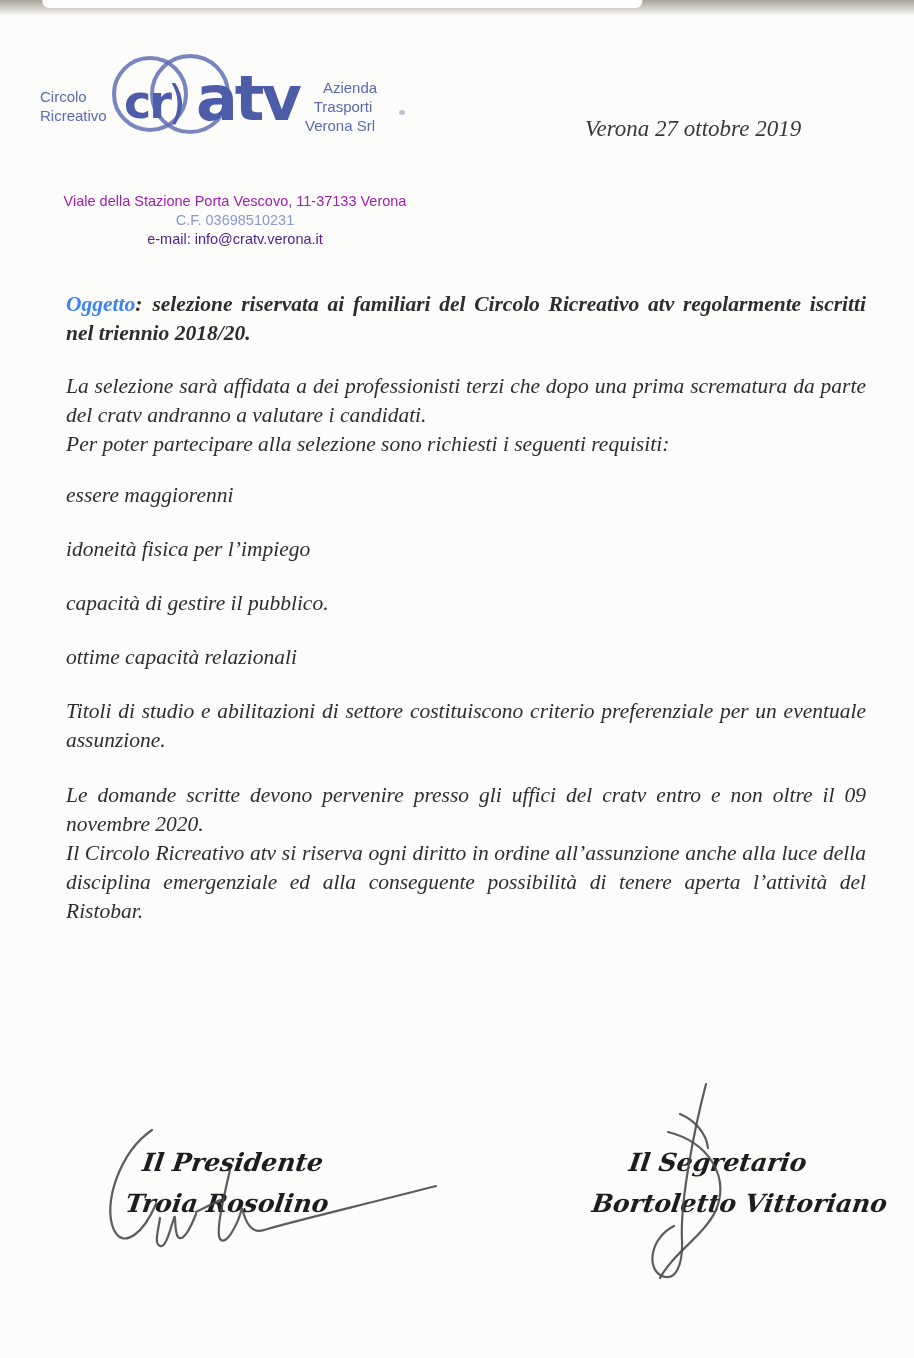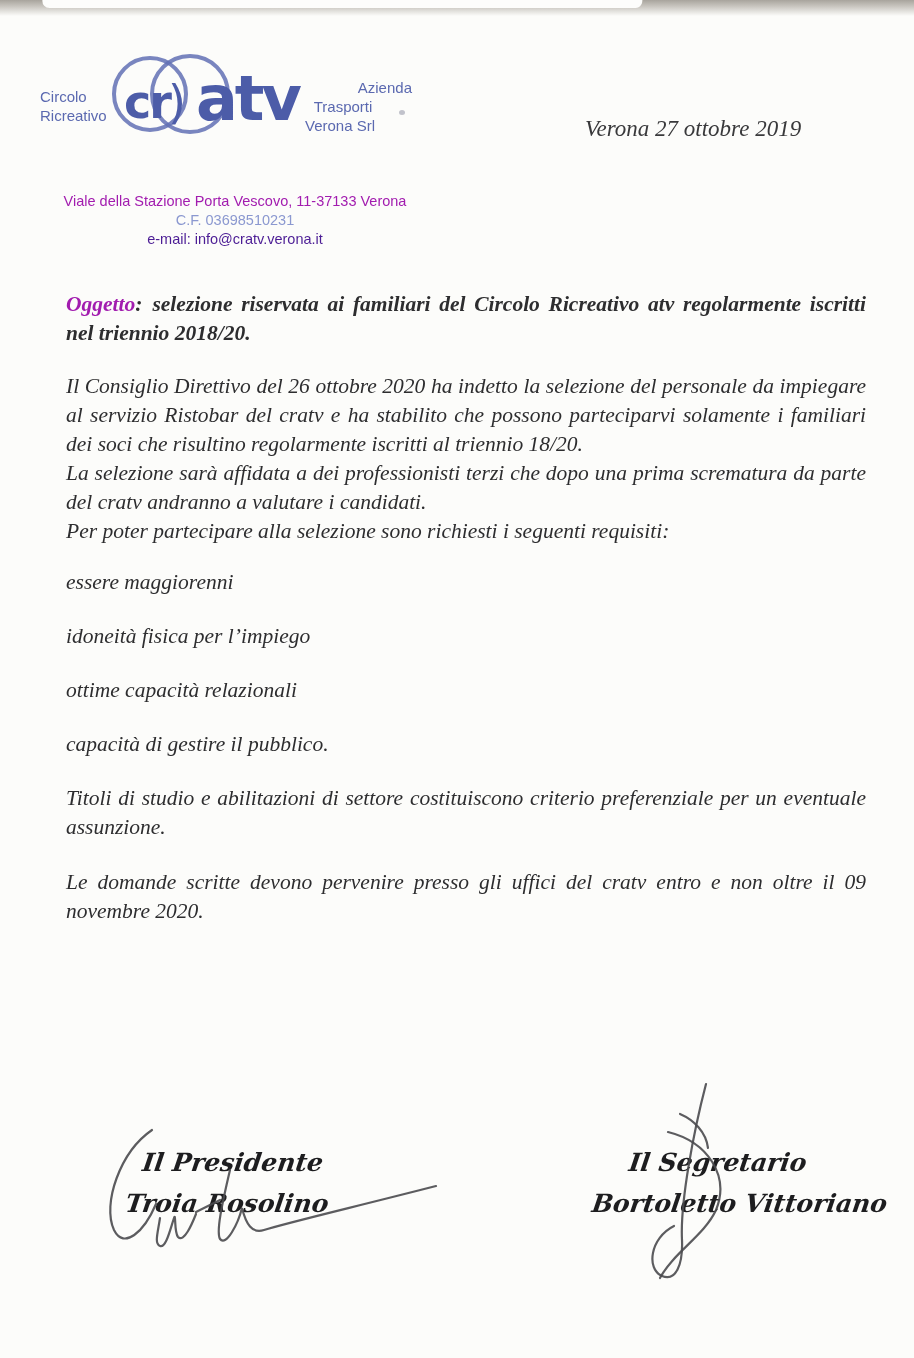--- a/index.html
+++ b/index.html
@@ -43,21 +43,21 @@
     font-family:"DejaVu Sans", sans-serif;font-weight:bold;color:#4c5ca8;
   }
   .logo-cr{font-size:46px;letter-spacing:-2px;}
   .logo-paren{font-size:46px;font-weight:normal;margin-left:-2px;}
   .logo-atv{font-size:62px;letter-spacing:-3px;position:relative;top:2px;margin-left:10px;}
   .org-right{
     position:absolute;top:26px;left:258px;width:110px;
     font-family:"Liberation Sans", sans-serif;
     font-size:15px;line-height:19px;color:#5b69b0;text-align:center;
   }
-  .org-right div:nth-child(1){margin-right:-14px;text-align:right;}
+  .org-right div:nth-child(1){margin-right:-14px;}
   .org-right div:nth-child(3){margin-left:-6px;}
   .address{
     position:absolute;top:140px;left:20px;width:370px;
     font-family:"Liberation Sans", sans-serif;
     font-size:14.5px;line-height:19px;text-align:center;
   }
   .addr1,.addr2{color:#a21caf;}
   .addr3{color:#8b98d0;}
   .addr4{color:#4c1d95;}
   
@@ -67,21 +67,21 @@
     white-space:nowrap;
   }
   
   .letter{
     position:absolute;top:290px;left:66px;width:800px;
     font-style:italic;font-size:21.5px;line-height:29px;
     color:#2d2d2f;text-align:justify;
   }
   .letter p{margin:0;}
   .subject{font-weight:bold;margin-bottom:24px !important;}
-  .subject .subj-label{color:#a21caf;}
+  .subject .subj-label{color:#3b82f6;}
   .subject .subj-colon{color:#2d2d2f;padding-right:10px;}
   .gap-req{margin-top:22px !important;}
   .req{margin-bottom:25px !important;text-align:left !important;}
   .para-titoli{margin-top:10px !important;}
   .para-domande{margin-top:26px !important;}
   
   .sig-block{
     position:absolute;text-align:center;color:#1d1d1f;
     font-family:"DejaVu Serif", serif;font-style:italic;font-weight:bold;
     transform:skewX(-8deg);
@@ -125,31 +125,31 @@
     <div class="addr3">C.F. 03698510231</div>
     <div class="addr4">e-mail: info@cratv.verona.it</div>
   </div>
 </div>
 
 <div class="date-line">Verona 27 ottobre 2019</div>
 
 <div class="letter">
   <p class="subject"><span class="subj-label">Oggetto</span><span class="subj-colon">:</span><span>selezione riservata ai familiari del Circolo Ricreativo atv regolarmente iscritti nel triennio 2018/20.</span></p>
 
-  <p>Il Consiglio Direttivo del 26 ottobre 2020 ha indetto la selezione del personale da impiegare al servizio Ristobar del cratv e ha stabilito che possono parteciparvi solamente i familiari dei soci che risultino regolarmente iscritti al triennio 18/20.</p>
   <p>La selezione sarà affidata a dei professionisti terzi che dopo una prima scrematura da parte del cratv andranno a valutare i candidati.</p>
   <p>Per poter partecipare alla selezione sono richiesti i seguenti requisiti:</p>
 
   <p class="req gap-req">essere maggiorenni</p>
   <p class="req">idoneità fisica per l’impiego</p>
+  <p class="req">capacità di gestire il pubblico.</p>
   <p class="req">ottime capacità relazionali</p>
-  <p class="req">capacità di gestire il pubblico.</p>
 
   <p class="para-titoli">Titoli di studio e abilitazioni di settore costituiscono criterio preferenziale per un eventuale assunzione.</p>
   <p class="para-domande">Le domande scritte devono pervenire presso gli uffici del cratv entro e non oltre il 09 novembre 2020.</p>
+  <p>Il Circolo Ricreativo atv si riserva ogni diritto in ordine all’assunzione anche alla luce della disciplina emergenziale ed alla conseguente possibilità di tenere aperta l’attività del Ristobar.</p>
 </div>
 
 <div class="sig-block sig-left">
   <div class="sig-title">Il Presidente</div>
   <div class="sig-name">Troia Rosolino</div>
 </div>
 
 <div class="sig-block sig-right">
   <div class="sig-title">Il Segretario</div>
   <div class="sig-name">Bortoletto Vittoriano</div>

